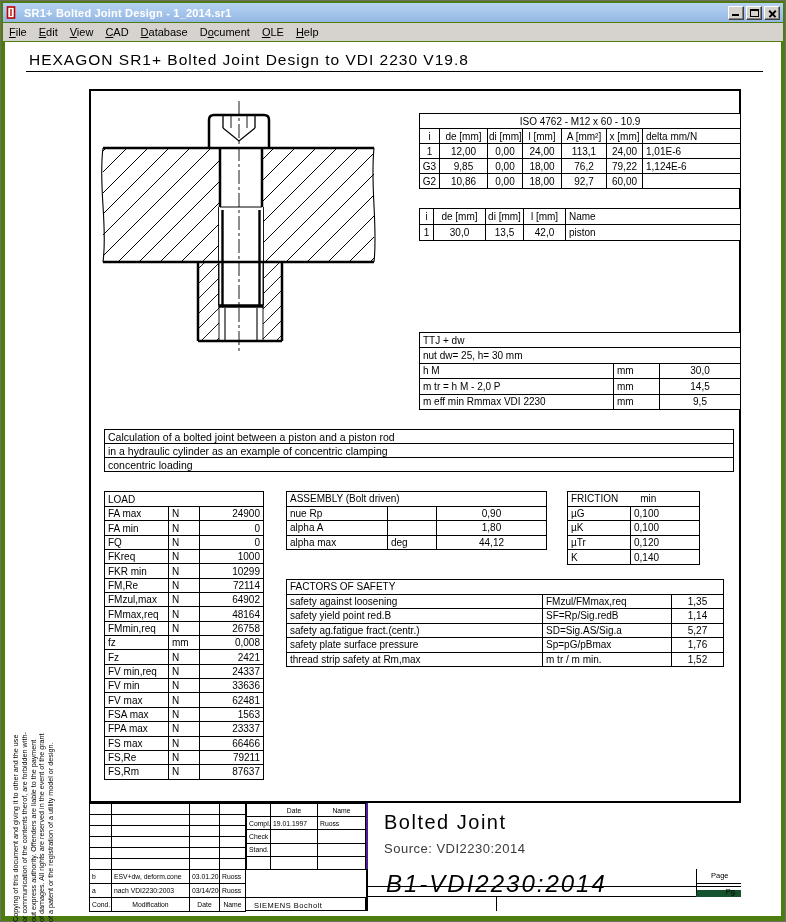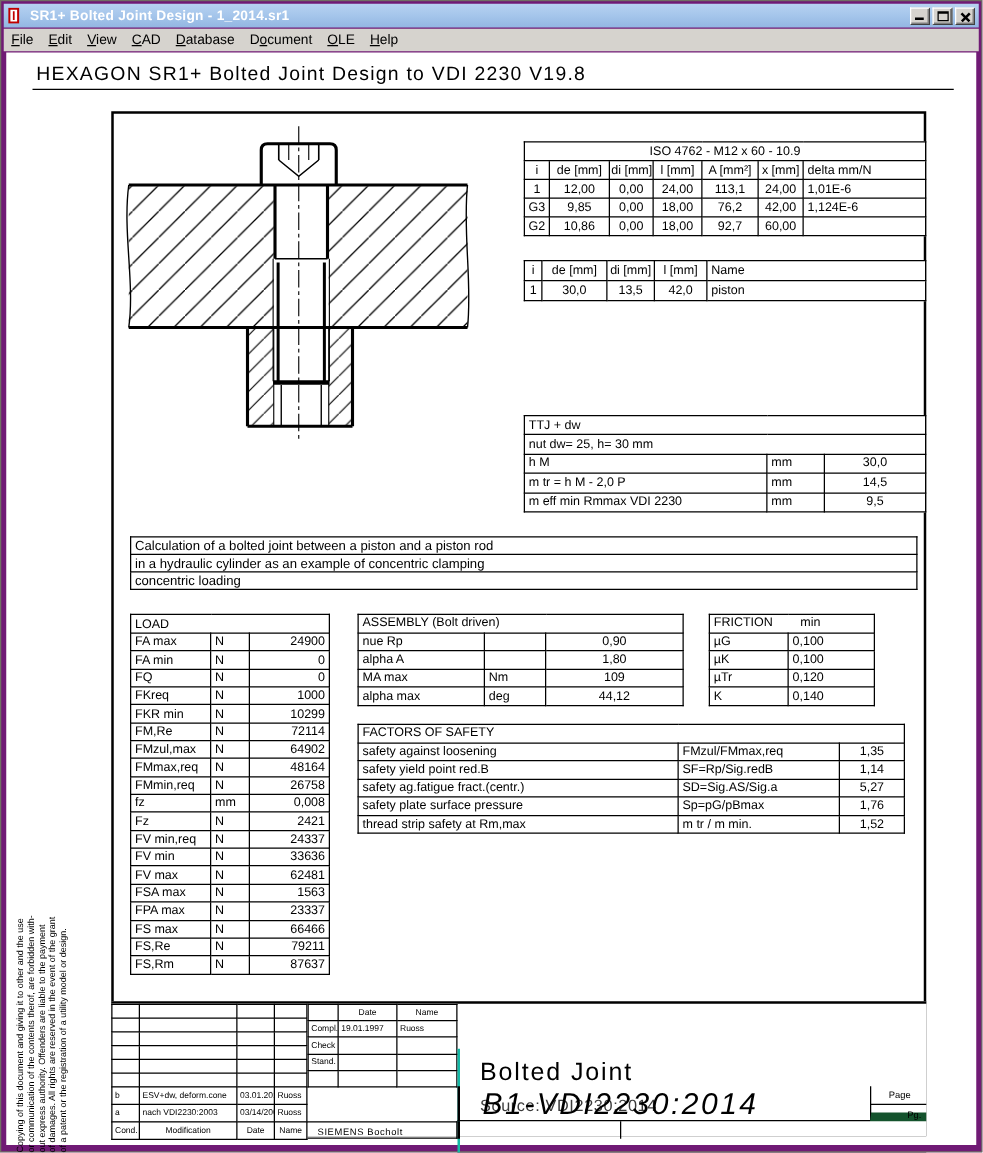--- a/index.html
+++ b/index.html
@@ -1,21 +1,21 @@
 <!DOCTYPE html>
 <html><head>
 <meta charset="utf-8">
 <style>
   * { margin:0; padding:0; box-sizing:border-box; }
   html,body { width:786px; height:922px; }
   body { position:relative; font-family:"Liberation Sans",sans-serif; background:#d6d3ce; overflow:hidden; }
   .abs { position:absolute; }
 
   
-  #window { width:786px; height:922px; border:1px solid #716f64; background:#701a75; position:absolute; }
+  #window { width:786px; height:922px; border:1px solid #716f64; background:#4d7c0f; position:absolute; }
   #titlebar { position:absolute; top:2px; left:2px; right:2px; height:19px;
     background:linear-gradient(180deg,#b7d2f1 0%,#a3c4ea 55%,#93b6e2 100%);
     display:flex; align-items:center; padding:0 3px; }
   #app-icon { width:14px; height:13px; margin-right:4px; flex:0 0 auto; }
   #window-title { color:#fff; font-size:11px; font-weight:bold; letter-spacing:.2px; flex:1 1 auto;
     white-space:nowrap; overflow:hidden; }
   .winbtn { width:16px; height:14px; margin-left:2px; background:#d6d3ce;
     border-top:1px solid #fff; border-left:1px solid #fff; border-right:1px solid #404040; border-bottom:1px solid #404040;
     box-shadow:inset -1px -1px 0 #808080; position:relative; }
   .winbtn .g-min { position:absolute; left:3px; bottom:3px; width:7px; height:2px; background:#000; }
@@ -69,21 +69,21 @@
 
   
   #titleblock { left:88px; top:800px; width:652px; height:108px; border-top:2px solid #000; background:#fff; }
   #titleblock table td { font-size:6.8px; padding:0 2px; }
   #tb-leftgrid { left:0; top:0; width:157px; height:66px; }
   #tb-leftgrid tr { height:11px; }
   #tb-approval { left:157px; top:0; width:120px; height:66px; }
   #tb-approval tr { height:13.2px; }
   #tb-approval td { font-size:7.2px; }
   #tb-approval tr:first-child td { text-align:center; }
-  #tb-title-area { left:277px; top:0; width:375px; height:84px; border-left:2px solid #14b8a6; border-bottom:1px solid #000;margin-top:36px; }
+  #tb-title-area { left:277px; top:0; width:375px; height:84px; border-left:2px solid #4c1d95; border-bottom:1px solid #000; }
   #tb-title { position:absolute; left:16px; top:8px; font-size:20px; letter-spacing:1.5px; color:#000; }
   #tb-source { position:absolute; left:16px; top:38px; font-size:13px; letter-spacing:.5px; color:#3a3a3a; }
   #tb-revisions { left:0; top:66px; width:157px; height:28px; }
   #tb-revisions tr { height:14px; }
   #tb-footer { left:0; top:94px; width:157px; height:14px; }
   #tb-footer tr { height:14px; } #tb-footer td { text-align:center; }
   #tb-company { left:157px; top:94px; width:120px; height:14px; border:1px solid #000; border-left:none;
     font-size:7.5px; padding:3px 0 0 8px; letter-spacing:.5px; }
   #tb-docnum-box { left:277px; top:66px; width:330px; height:28px; border-left:2px solid #000; border-bottom:1px solid #000; }
   #tb-docnum { position:absolute; left:18px; top:1px; font-size:24px; letter-spacing:2px; color:#000; white-space:nowrap;font-style:italic; }
@@ -209,21 +209,21 @@
               <td>113,1</td>
               <td>24,00</td>
               <td>1,01E-6</td>
             </tr>
             <tr>
               <td>G3</td>
               <td>9,85</td>
               <td>0,00</td>
               <td>18,00</td>
               <td>76,2</td>
-              <td>42,00</td>
+              <td>79,22</td>
               <td>1,124E-6</td>
             </tr>
             <tr>
               <td>G2</td>
               <td>10,86</td>
               <td>0,00</td>
               <td>18,00</td>
               <td>92,7</td>
               <td>60,00</td>
               <td></td>
@@ -428,25 +428,20 @@
           <tbody>
             <tr>
               <td>nue Rp</td>
               <td></td>
               <td>0,90</td>
             </tr>
             <tr>
               <td>alpha A</td>
               <td></td>
               <td>1,80</td>
-            </tr>
-            <tr>
-              <td>MA max</td>
-              <td>Nm</td>
-              <td>109</td>
             </tr>
             <tr>
               <td>alpha max</td>
               <td>deg</td>
               <td>44,12</td>
             </tr>
           </tbody>
       </table>
 
       <table id="friction-table">

